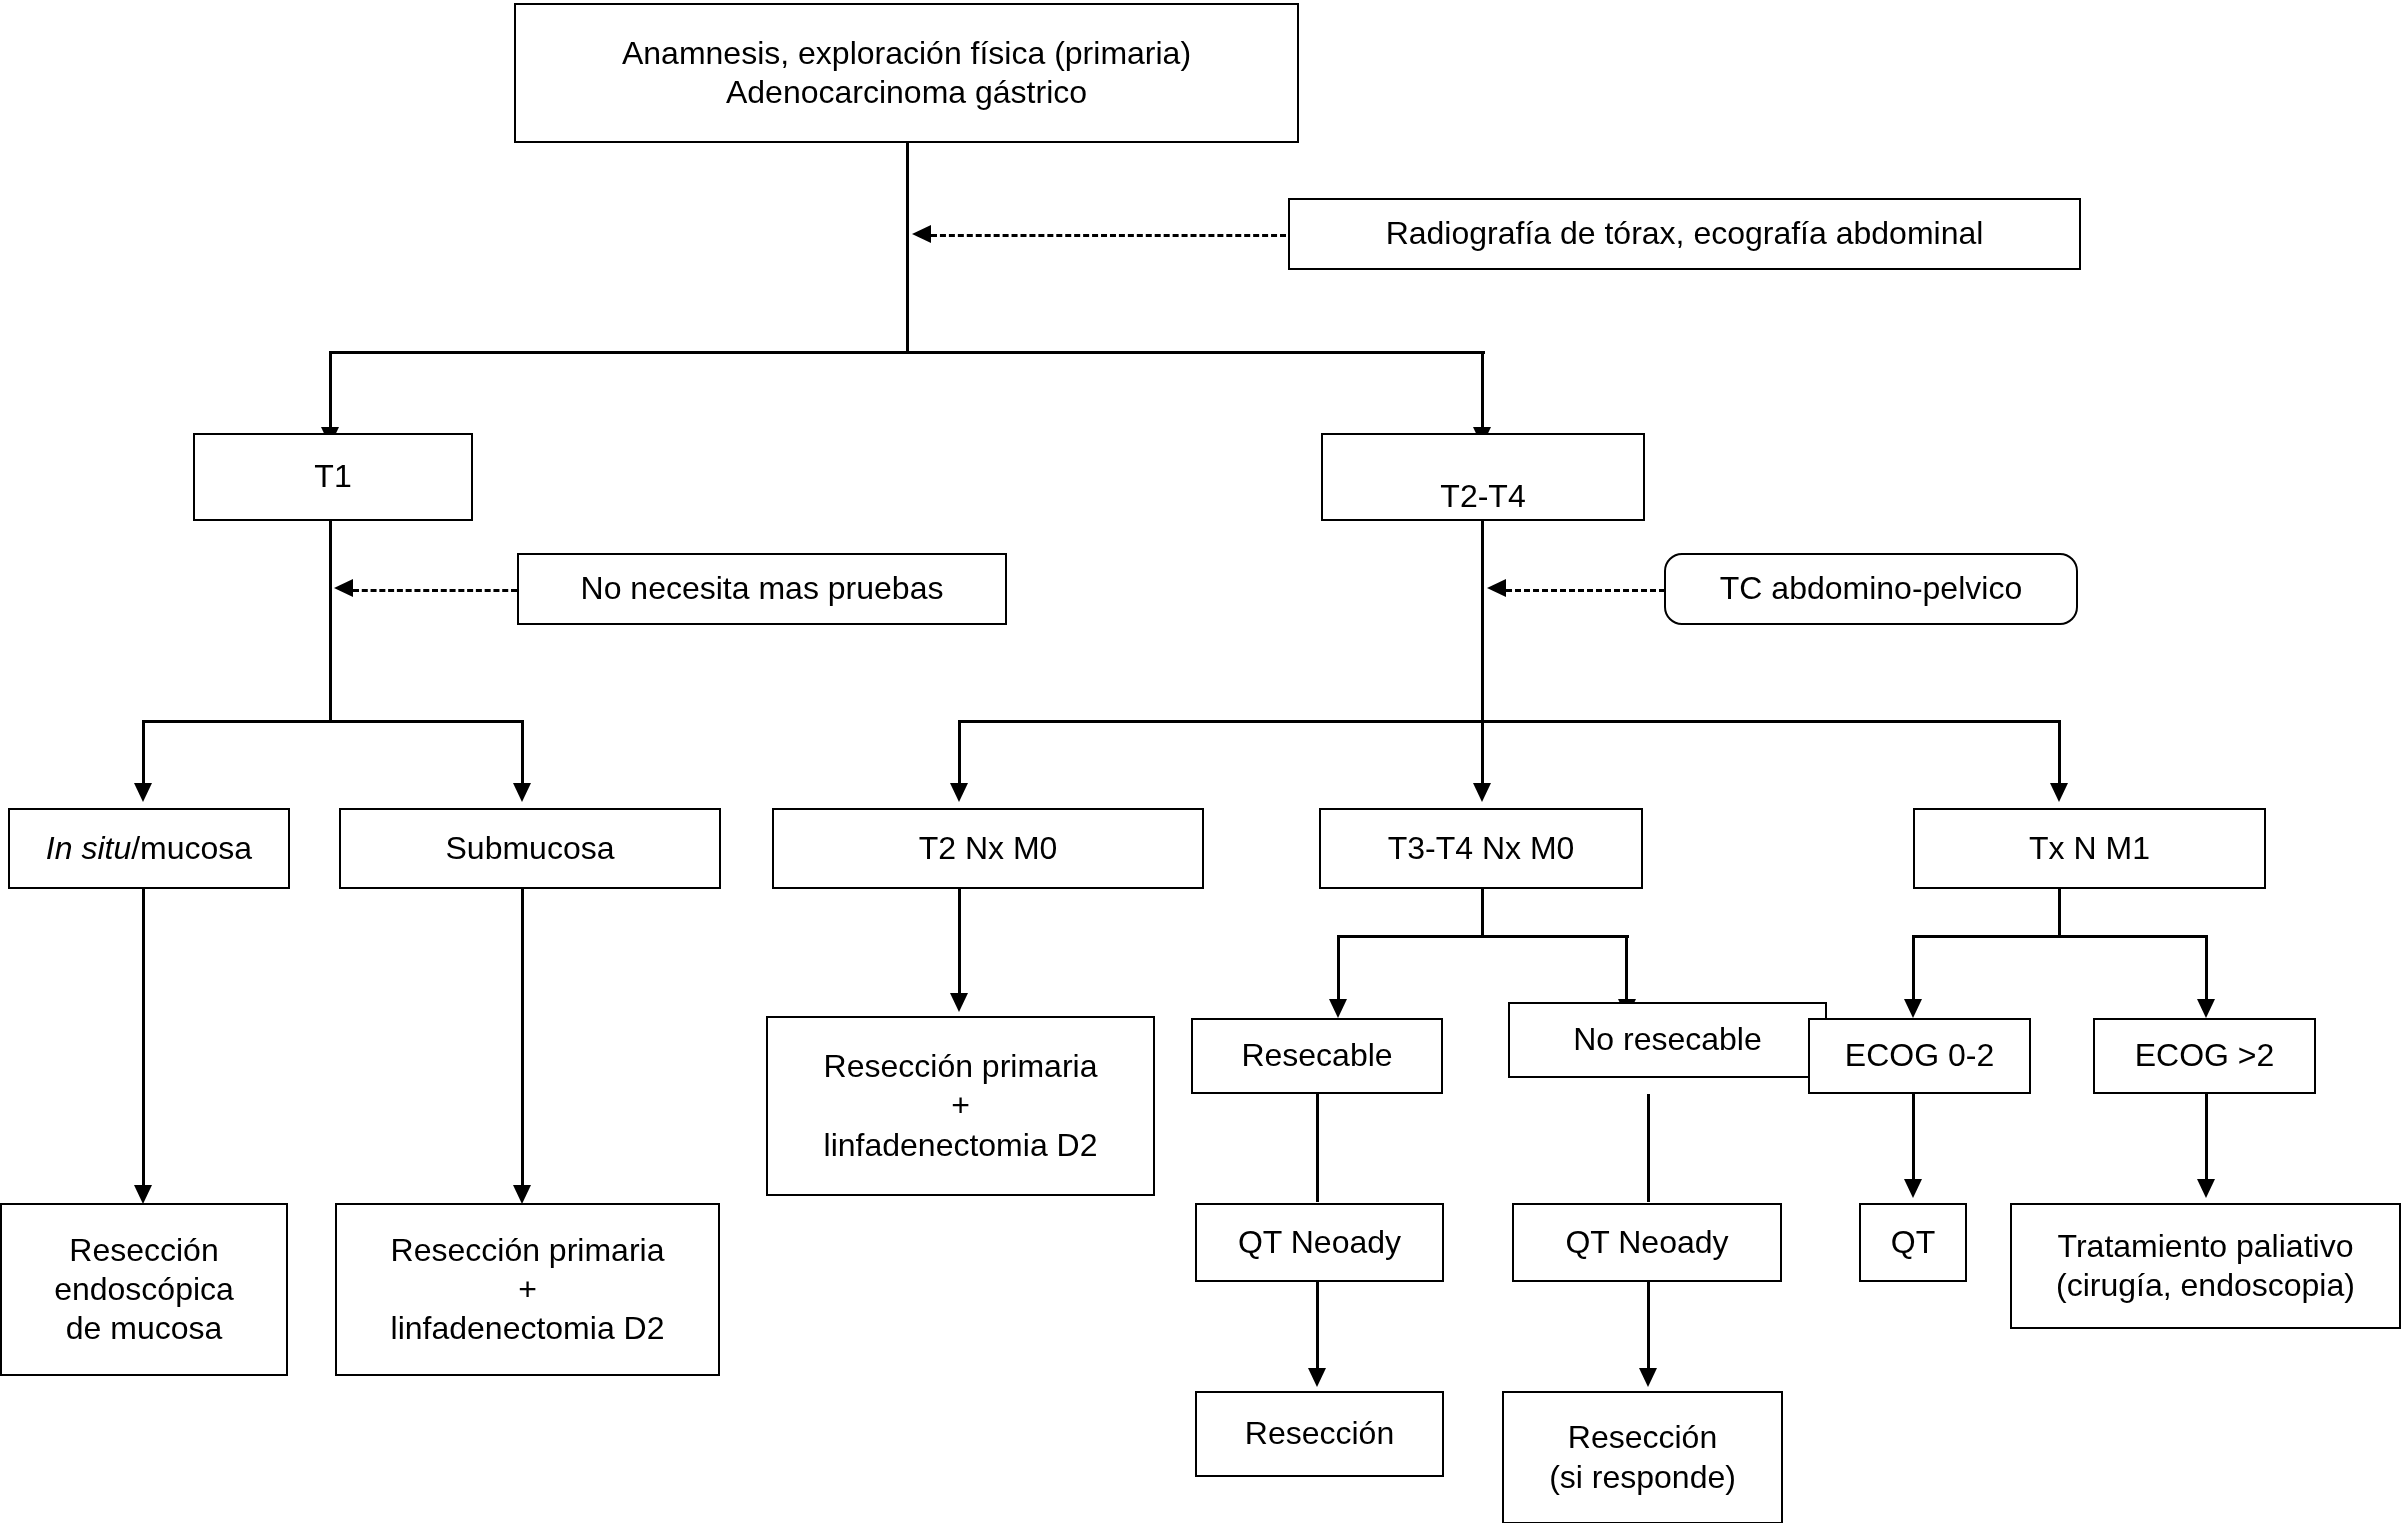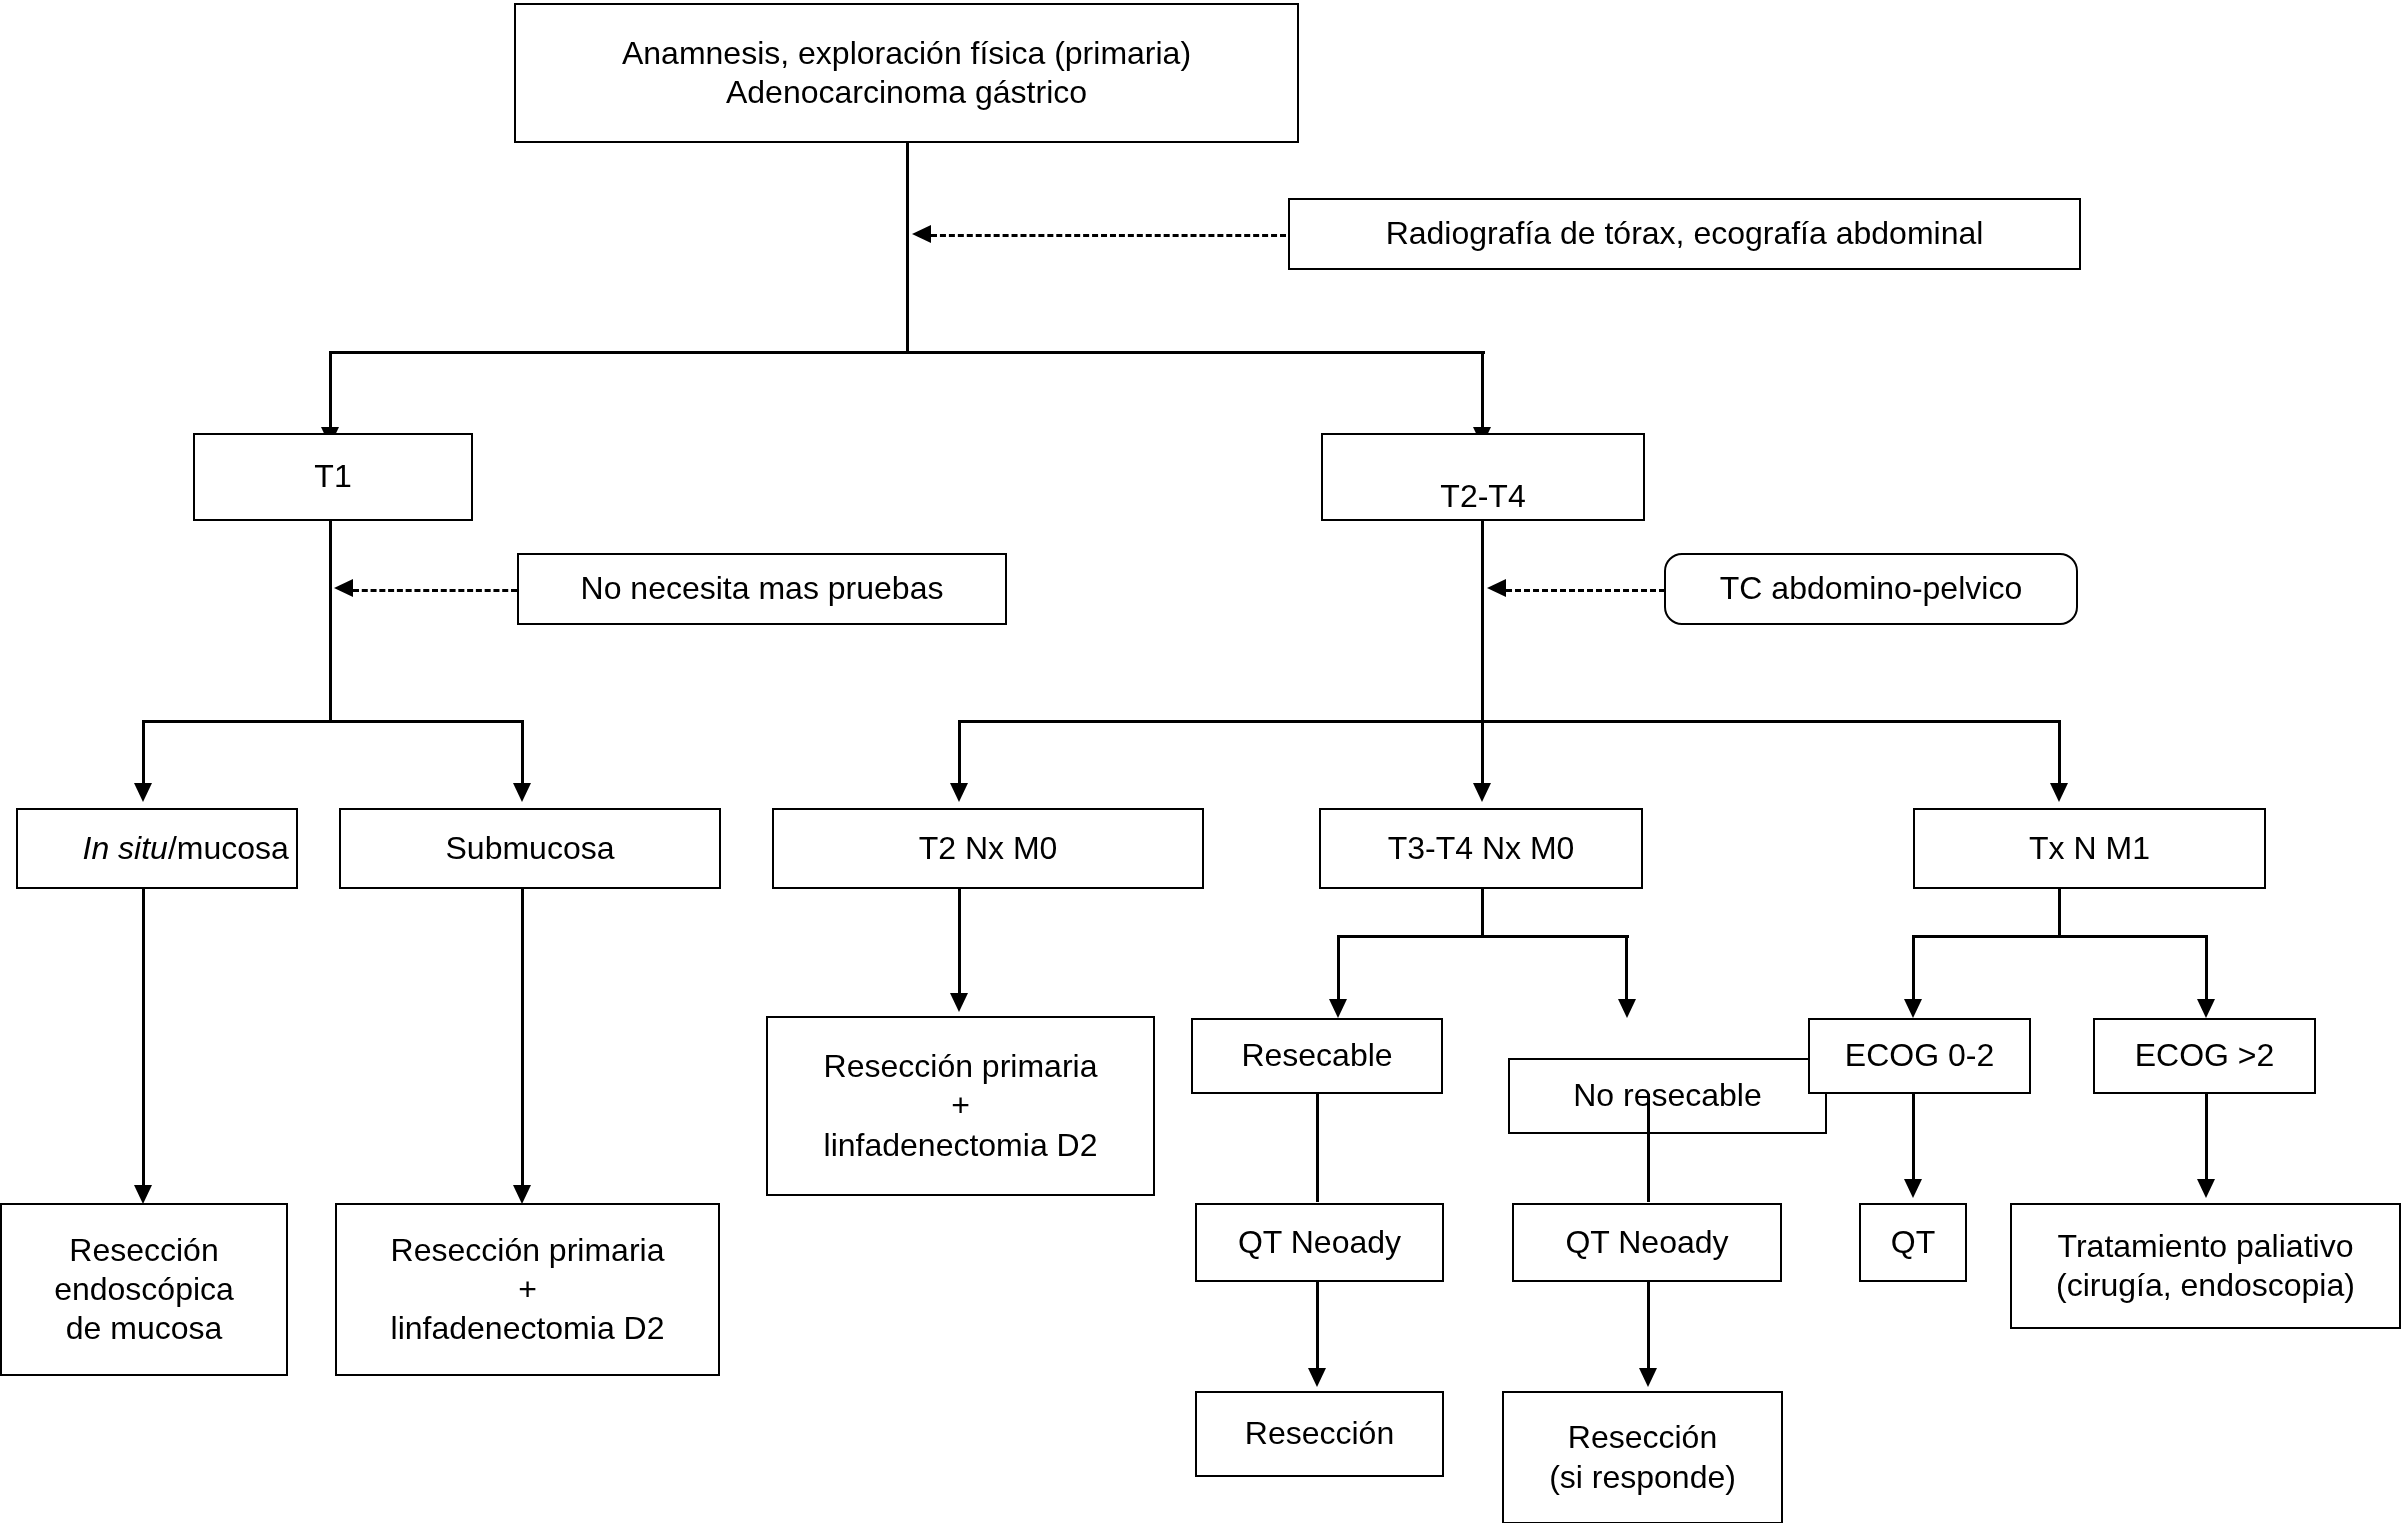--- a/index.html
+++ b/index.html
@@ -107,21 +107,21 @@
   <div class="arrow" style="left:513px;top:783px;"></div>
 
   <div class="seg hseg" style="left:958px;top:720px;width:1102px;"></div>
   <div class="seg vseg" style="left:958px;top:720px;height:66px;"></div>
   <div class="arrow" style="left:950px;top:783px;"></div>
   <div class="seg vseg" style="left:1481px;top:720px;height:66px;"></div>
   <div class="arrow" style="left:1473px;top:783px;"></div>
   <div class="seg vseg" style="left:2058px;top:720px;height:66px;"></div>
   <div class="arrow" style="left:2050px;top:783px;"></div>
 
-  <div class="node" style="left:16px;top:808px;width:282px;height:81px;text-align:right;">
+  <div class="node" style="left:8px;top:808px;width:282px;height:81px;">
     <span class="txt"><em>In situ</em><span>/mucosa</span></span>
   </div>
 
   <div class="node" style="left:339px;top:808px;width:382px;height:81px;">
     <span class="txt">Submucosa</span>
   </div>
 
   <div class="node" style="left:772px;top:808px;width:432px;height:81px;">
     <span class="txt">T2 Nx M0</span>
   </div>
@@ -161,21 +161,21 @@
   <div class="seg vseg" style="left:2058px;top:889px;height:49px;"></div>
   <div class="seg hseg" style="left:1912px;top:935px;width:295px;"></div>
   <div class="seg vseg" style="left:1912px;top:935px;height:66px;"></div>
   <div class="arrow" style="left:1904px;top:999px;"></div>
   <div class="seg vseg" style="left:2205px;top:935px;height:66px;"></div>
   <div class="arrow" style="left:2197px;top:999px;"></div>
 
   <div class="node" style="left:1191px;top:1018px;width:252px;height:76px;">
     <span class="txt">Resecable</span>
   </div>
-  <div class="node" style="left:1508px;top:1058px;width:319px;height:76px;">
+  <div class="node" style="left:1508px;top:1002px;width:319px;height:76px;">
     <span class="txt">No resecable</span>
   </div>
   <div class="node" style="left:1808px;top:1018px;width:223px;height:76px;">
     <span class="txt">ECOG 0-2</span>
   </div>
   <div class="node" style="left:2093px;top:1018px;width:223px;height:76px;">
     <span class="txt">ECOG &gt;2</span>
   </div>
 
   <div class="seg vseg" style="left:1912px;top:1094px;height:88px;"></div>

